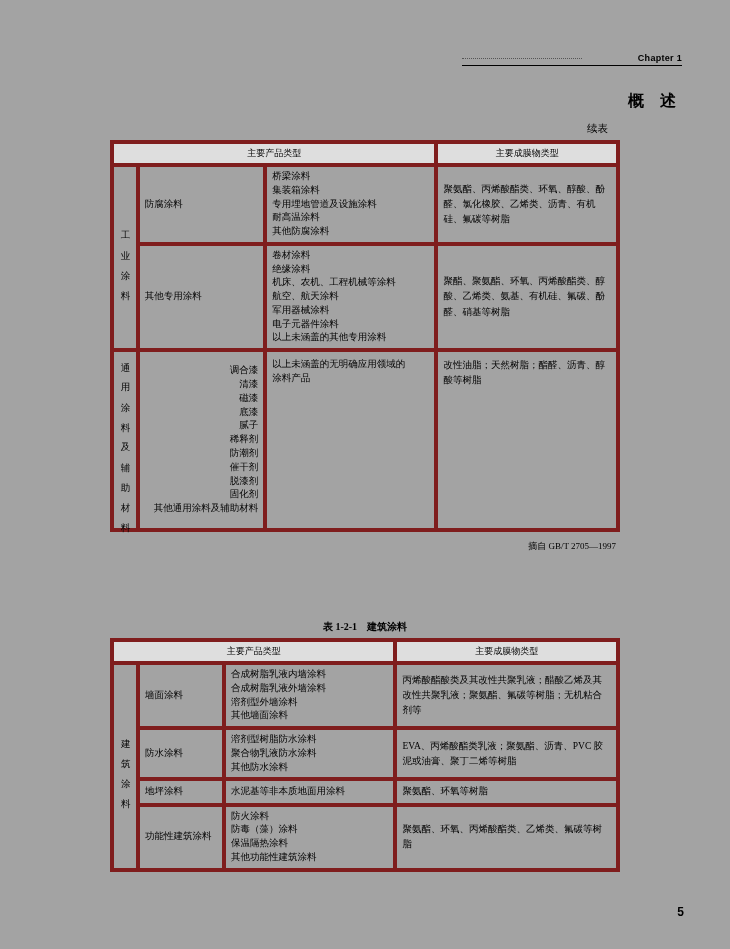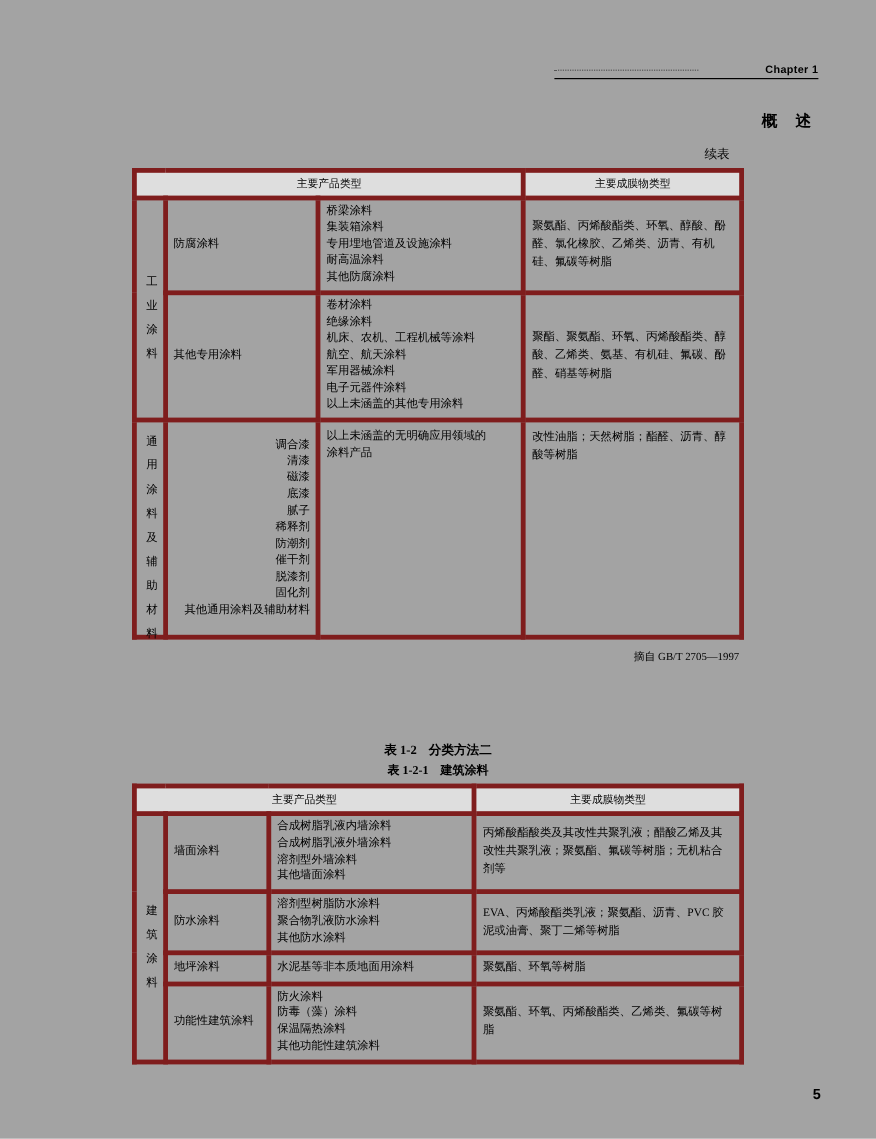--- a/index.html
+++ b/index.html
@@ -41,21 +41,21 @@
     position: relative;
   }
   .header-dash {
     position: absolute;
     left: 0;
     top: -7px;
     width: 120px;
     border-bottom: 1px dotted #555;
   }
   .header-title {
-    font-size: 13px;
+    font-size: 16px;
     font-weight: bold;
     letter-spacing: 6px;
     line-height: 14px;
     margin-top: 28px;
   }
 
   
   .cont-label {
     position: absolute;
     top: 122px;
@@ -239,23 +239,20 @@
             <div>涂料产品</div>
           </td>
           <td class="rescell" style="vertical-align:top;padding-top:6px">改性油脂；天然树脂；酯醛、沥青、醇酸等树脂</td>
         </tr>
       </tbody>
     </table>
     <div class="source">摘自 GB/T 2705—1997</div>
   </div>
 
   <div id="table2-wrap">
-    <div class="tbl-caption">
-      <span>表 1-2</span><span class="gap"></span><span>分类方法二</span>
-    </div>
     <div class="tbl-subcaption">
       <span>表 1-2-1</span><span class="gap"></span><span>建筑涂料</span>
     </div>
     <table class="doc">
       <colgroup>
         <col style="width:26px">
         <col style="width:87px">
         <col style="width:172px">
         <col style="width:225px">
       </colgroup>

